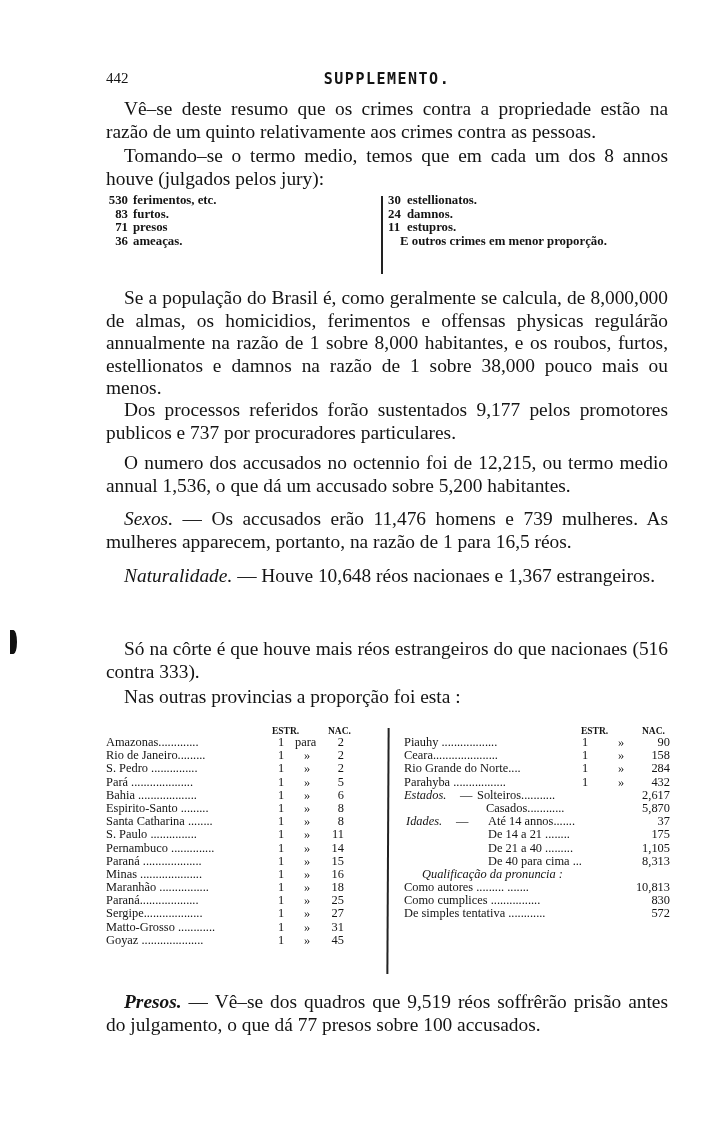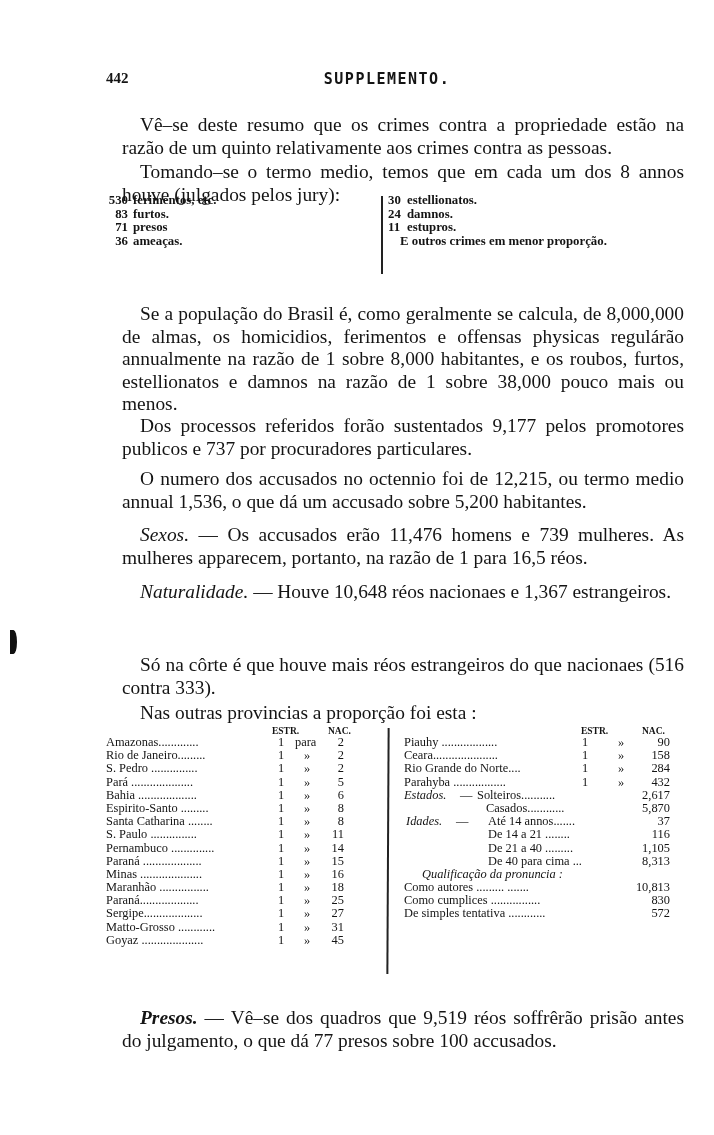--- a/index.html
+++ b/index.html
@@ -1,23 +1,23 @@
 <!DOCTYPE html>
 <html><head>
 <meta charset="utf-8">
 <style>
   html, body { margin: 0; padding: 0; background: #ffffff; }
   body { width: 714px; height: 1135px; position: relative; overflow: hidden;
          font-family: "DejaVu Serif", "Liberation Serif", serif; color: #141414; }
   .page { position: absolute; left: 0; top: 0; width: 714px; height: 1135px; }
   .header { position: absolute; top: 70px; left: 106px; width: 562px; height: 22px; }
-  .page-num { position: absolute; left: 0; top: 0; font-weight: bold; font-size: 15px; font-family: "Liberation Serif", serif; }
+  .page-num { position: absolute; left: 0; top: 0; font-weight: normal; font-size: 15px; font-family: "Liberation Serif", serif; }
   .running-title { position: absolute; left: 0; right: 0; text-align: center; top: 0; font-weight: bold;
                    font-size: 15px; letter-spacing: 1.5px; font-family: "DejaVu Sans Mono", monospace; }
-  p.para { margin: 16px; font-family: "Liberation Serif", serif; font-size: 19.4px; line-height: 22.5px;
+  p.para { margin: 0; font-family: "Liberation Serif", serif; font-size: 19.4px; line-height: 22.5px;
            text-align: justify; text-indent: 18px; position: absolute; left: 106px; width: 562px; }
   p.para .it { font-style: italic; }
   .list-left { position: absolute; left: 106px; top: 194px; width: 260px;
                font-family: "Liberation Serif", serif; font-size: 12.8px; line-height: 13.6px; font-weight: bold; }
   .list-right { position: absolute; left: 388px; top: 194px; width: 290px;
                 font-family: "Liberation Serif", serif; font-size: 12.8px; line-height: 13.6px; font-weight: bold; }
   .list-row { white-space: nowrap; }
   .list-row .n { display: inline-block; width: 22px; text-align: right; margin-right: 5px; }
   .vrule-top { position: absolute; left: 381px; top: 196px; width: 1.5px; height: 78px; background: #222; }
   .tbl-left { position: absolute; left: 106px; top: 723px; width: 256px;
@@ -227,21 +227,21 @@
     </div>
 
     <div class="kv-row">
       <span class="lbl it" style="left:2px">Idades.</span>
       <span class="lbl" style="left:52px">—</span>
       <span class="lbl" style="left:84px">Até 14 annos.......</span>
       <span class="v">37</span>
     </div>
     <div class="kv-row">
       <span class="lbl" style="left:84px">De 14 a 21 ........</span>
-      <span class="v">116</span>
+      <span class="v">175</span>
     </div>
     <div class="kv-row">
       <span class="lbl" style="left:84px">De 21 a 40 .........</span>
       <span class="v">1,105</span>
     </div>
     <div class="kv-row">
       <span class="lbl" style="left:84px">De 40 para cima ...</span>
       <span class="v">8,313</span>
     </div>
 

